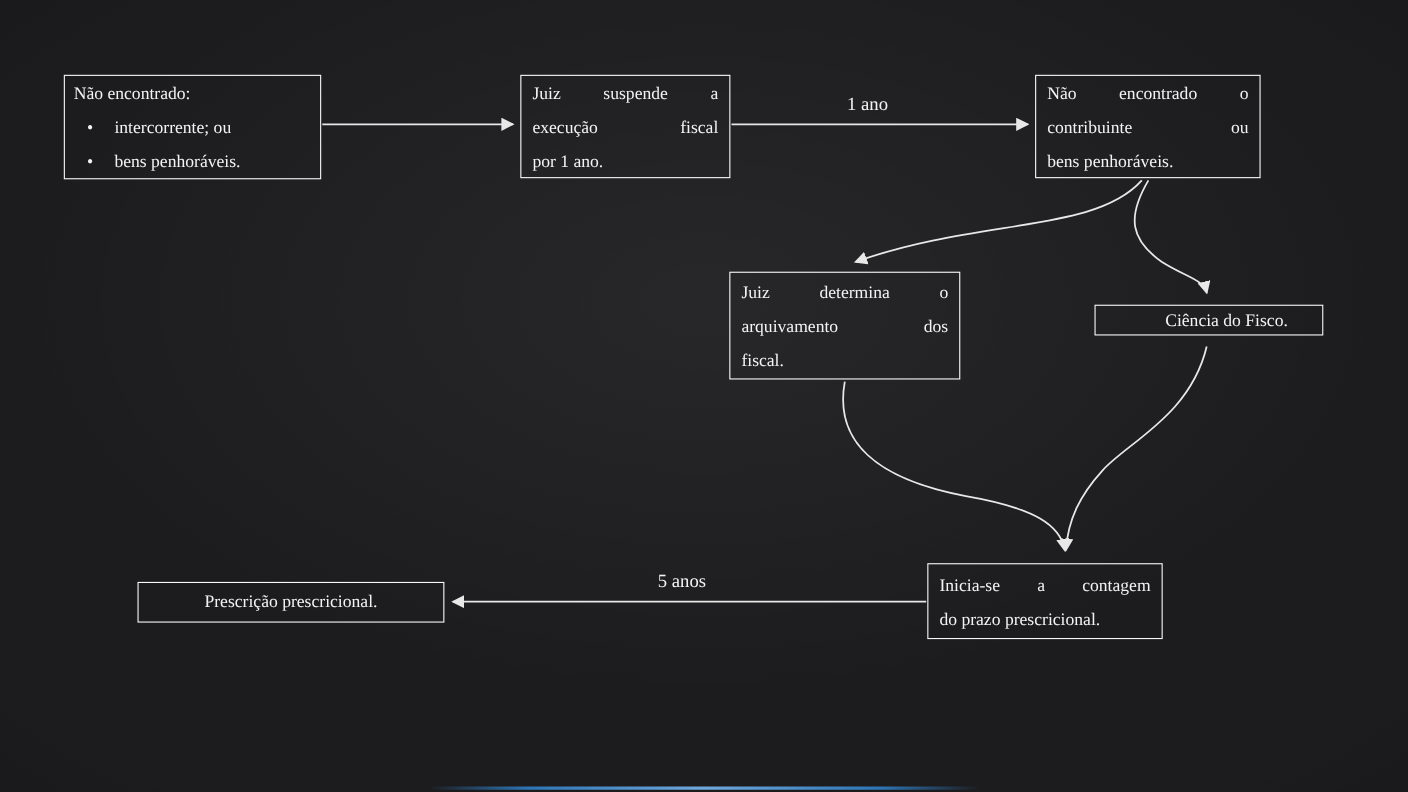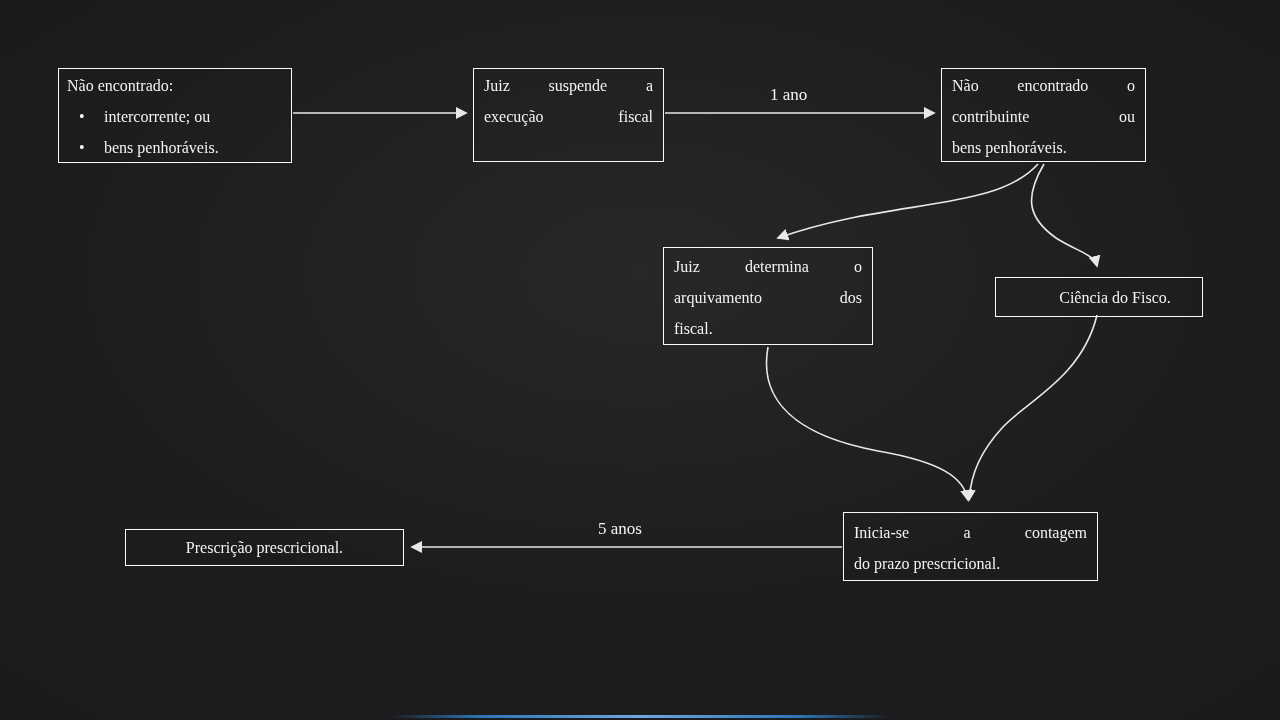--- a/index.html
+++ b/index.html
@@ -93,39 +93,40 @@
     <div class="lline">Não encontrado:</div>
     <ul class="bullets">
       <li>intercorrente; ou</li>
       <li>bens penhoráveis.</li>
     </ul>
   </div>
 
   <div class="node pad" style="left:473px; top:68px; width:191px; height:94px; padding-top:1px;">
     <div class="jline">Juiz suspende a</div>
     <div class="jline">execução fiscal</div>
+    <div class="lline">por 1 ano.</div>
   </div>
 
   <div class="node pad" style="left:941px; top:68px; width:205px; height:94px; padding-top:1px;">
     <div class="jline">Não encontrado o</div>
     <div class="jline">contribuinte ou</div>
     <div class="lline">bens penhoráveis.</div>
   </div>
 
   <div class="node pad" style="left:663px; top:247px; width:210px; height:98px; padding-top:3px;">
     <div class="jline">Juiz determina o</div>
     <div class="jline">arquivamento dos</div>
     <div class="lline">fiscal.</div>
   </div>
 
-  <div class="node single" style="left:995px; top:277px; width:208px; height:40px;padding-left:32px;">
+  <div class="node single" style="left:995px; top:277px; width:208px; height:28px;padding-left:32px;">
     <span>Ciência do Fisco.</span>
   </div>
 
-  <div class="node pad" style="left:843px; top:512px; width:255px; height:69px;">
+  <div class="node pad" style="left:843px; top:512px; width:214px; height:69px;">
     <div class="jline">Inicia-se a contagem</div>
     <div class="lline">do prazo prescricional.</div>
   </div>
 
   <div class="node single" style="left:125px; top:529px; width:279px; height:37px;">
     <span>Prescrição prescricional.</span>
   </div>
 
   <div class="accent-line"></div>
 

